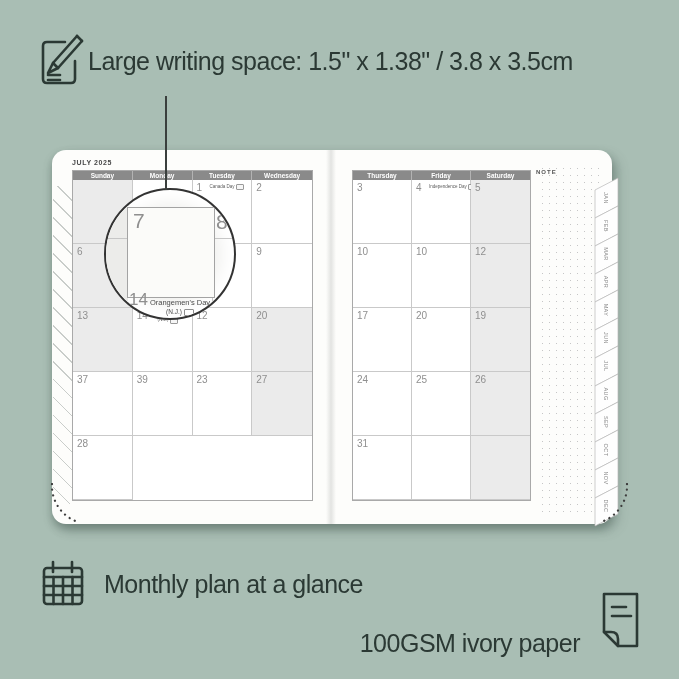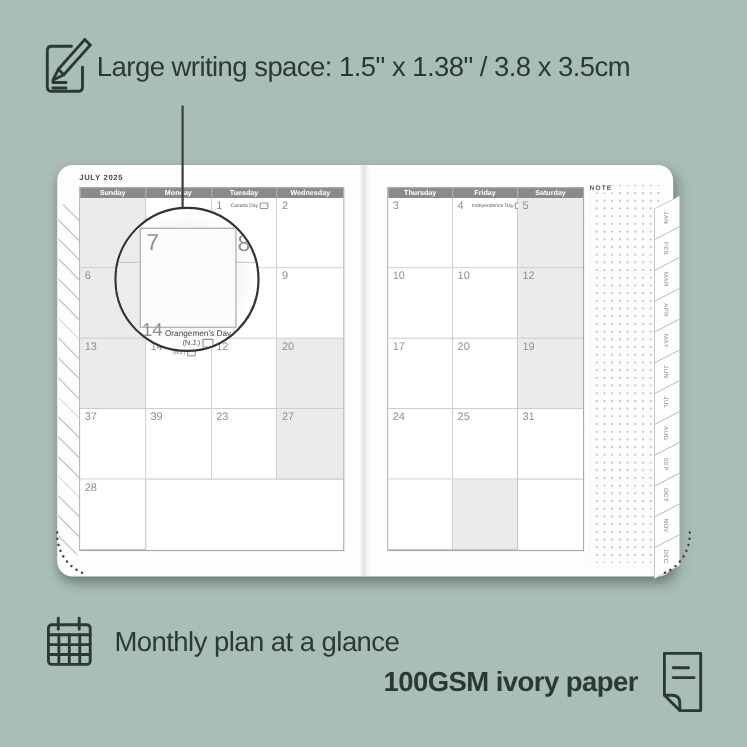--- a/index.html
+++ b/index.html
@@ -8,21 +8,21 @@
     background:#a9beb4;
     font-family:"Liberation Sans", sans-serif;
     -webkit-font-smoothing:antialiased;
   }
   .caption{
     position:absolute;color:#2b3934;font-size:25px;letter-spacing:-0.5px;
     white-space:nowrap;font-weight:400;
   }
   .cap-top{left:88px;top:47px;}
   .cap-monthly{left:104px;top:570px;}
-  .cap-paper{right:99px;top:606px;font-weight:bold;}
+  .cap-paper{right:99px;top:629px;}
   .feat-icon{position:absolute;}
   .icon-top{left:34px;top:32px;}
   .icon-cal{left:40px;top:559px;}
   .icon-paper{left:597px;top:589px;}
 
   .pointer-line{position:absolute;left:165px;top:96px;width:2px;height:94px;background:#3a3f3d;z-index:6;}
 
   
   .planner{
     position:absolute;left:52px;top:150px;width:560px;height:374px;
@@ -224,20 +224,23 @@
         </div>
       <div class="cell shaded">
           <span class="date">19</span>
         </div>
 
       <div class="cell">
           <span class="date">24</span>
         </div>
       <div class="cell">
           <span class="date">25</span>
+        </div>
+      <div class="cell shaded">
+          <span class="date">26</span>
         </div>
 
       <div class="cell">
           <span class="date">31</span>
         </div>
       <div class="cell">
           <span class="date"></span>
         </div>
       <div class="cell shaded">
           <span class="date"></span>

